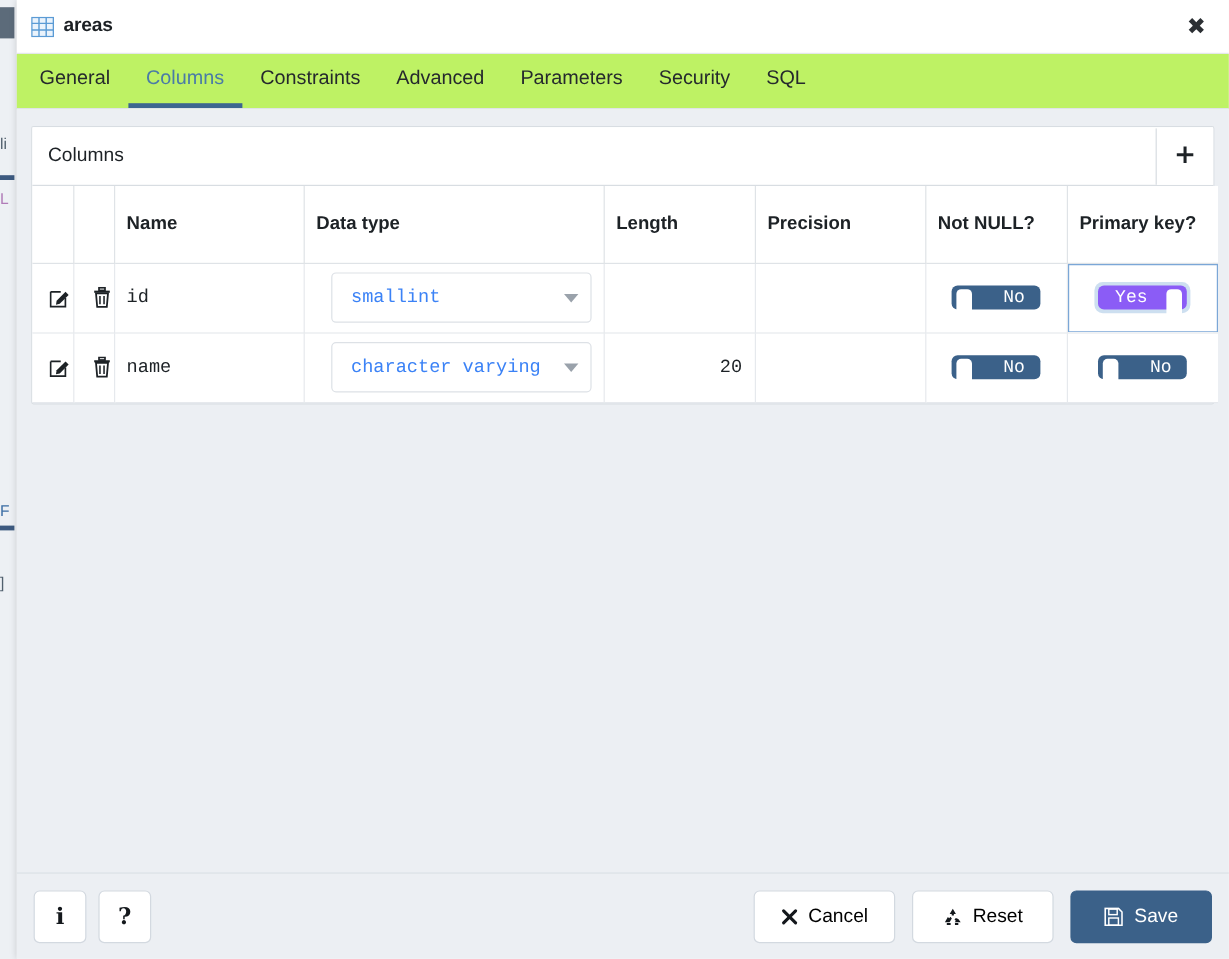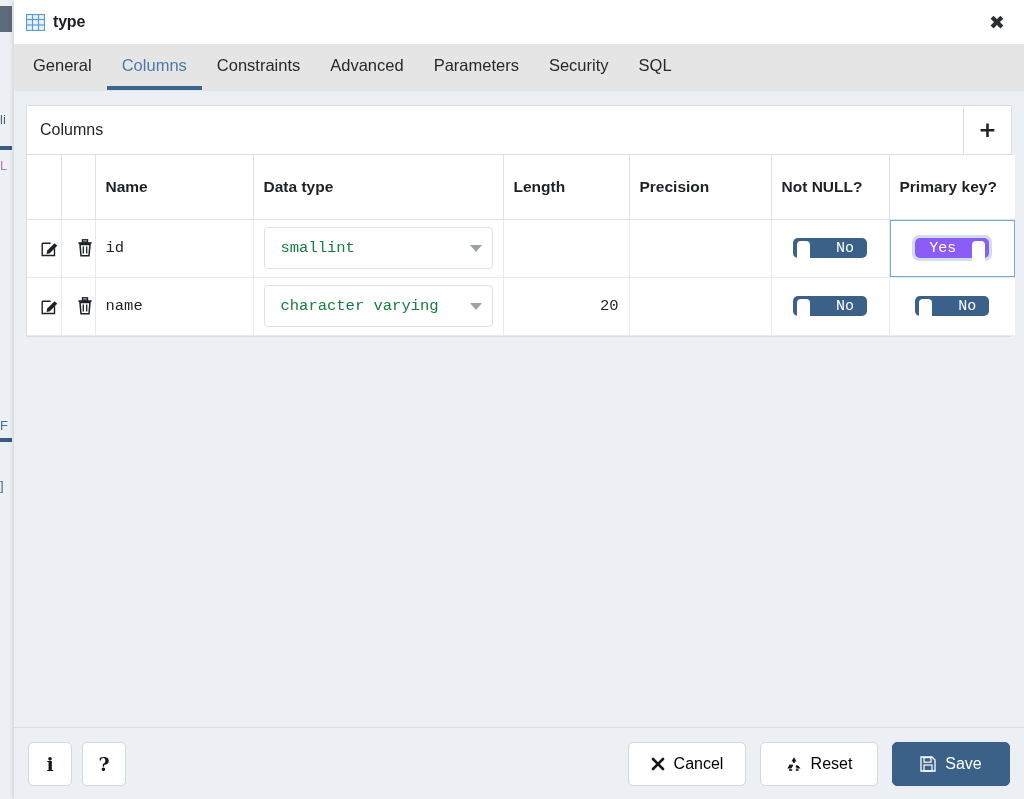--- a/index.html
+++ b/index.html
@@ -93,21 +93,21 @@
     padding: 0;
     font-family: "DejaVu Sans", sans-serif;
   }
 
   
   .tabs {
     height: 45px;
     min-height: 45px;
     display: flex;
     align-items: stretch;
-    background: #e5e5e5;
+    background: #bef264;
     border-bottom: 1px solid #dfe3e8;
     padding-left: 4px;
   }
   .tab {
     padding: 0 15px;
     display: flex;
     align-items: center;
     font-size: 16.5px;
     color: #25292d;
     cursor: pointer;
@@ -248,23 +248,24 @@
   
   .combo {
     height: 42px;
     border: 1px solid #dde1e6;
     background: #fff;
     border-radius: 4px;
     display: flex;
     align-items: center;
     padding: 0 10px 0 16px;
     font-size: 15.5px;
-    color: #15803d;
-    cursor: pointer;
-    box-sizing: border-box;
+    color: #3b82f6;
+    cursor: pointer;
+    box-sizing: border-box;
+    margin-left: 12px;
   }
   .combo-value { flex: 1; }
   .caret {
     width: 0; height: 0;
     border-left: 6px solid transparent;
     border-right: 6px solid transparent;
     border-top: 7px solid #9aa2ab;
     margin-left: 8px;
   }
 
@@ -373,21 +374,21 @@
   <div class="titlebar">
     <span class="title-icon">
       <svg width="19" height="17" viewBox="0 0 19 17">
         <rect x="0.5" y="0.5" width="18" height="16" fill="#eaf3fc" stroke="#5b9bd5" stroke-width="1.2"></rect>
         <line x1="0.5" y1="5.5" x2="18.5" y2="5.5" stroke="#5b9bd5" stroke-width="1.2"></line>
         <line x1="0.5" y1="11" x2="18.5" y2="11" stroke="#5b9bd5" stroke-width="1.2"></line>
         <line x1="6.5" y1="0.5" x2="6.5" y2="16.5" stroke="#5b9bd5" stroke-width="1.2"></line>
         <line x1="12.5" y1="0.5" x2="12.5" y2="16.5" stroke="#5b9bd5" stroke-width="1.2"></line>
       </svg>
     </span>
-    <span class="title-text">type</span>
+    <span class="title-text">areas</span>
     <button class="close-btn">✖</button>
   </div>
 
   <div class="tabs">
     <div class="tab">General</div>
     <div class="tab active">Columns</div>
     <div class="tab">Constraints</div>
     <div class="tab">Advanced</div>
     <div class="tab">Parameters</div>
     <div class="tab">Security</div>

